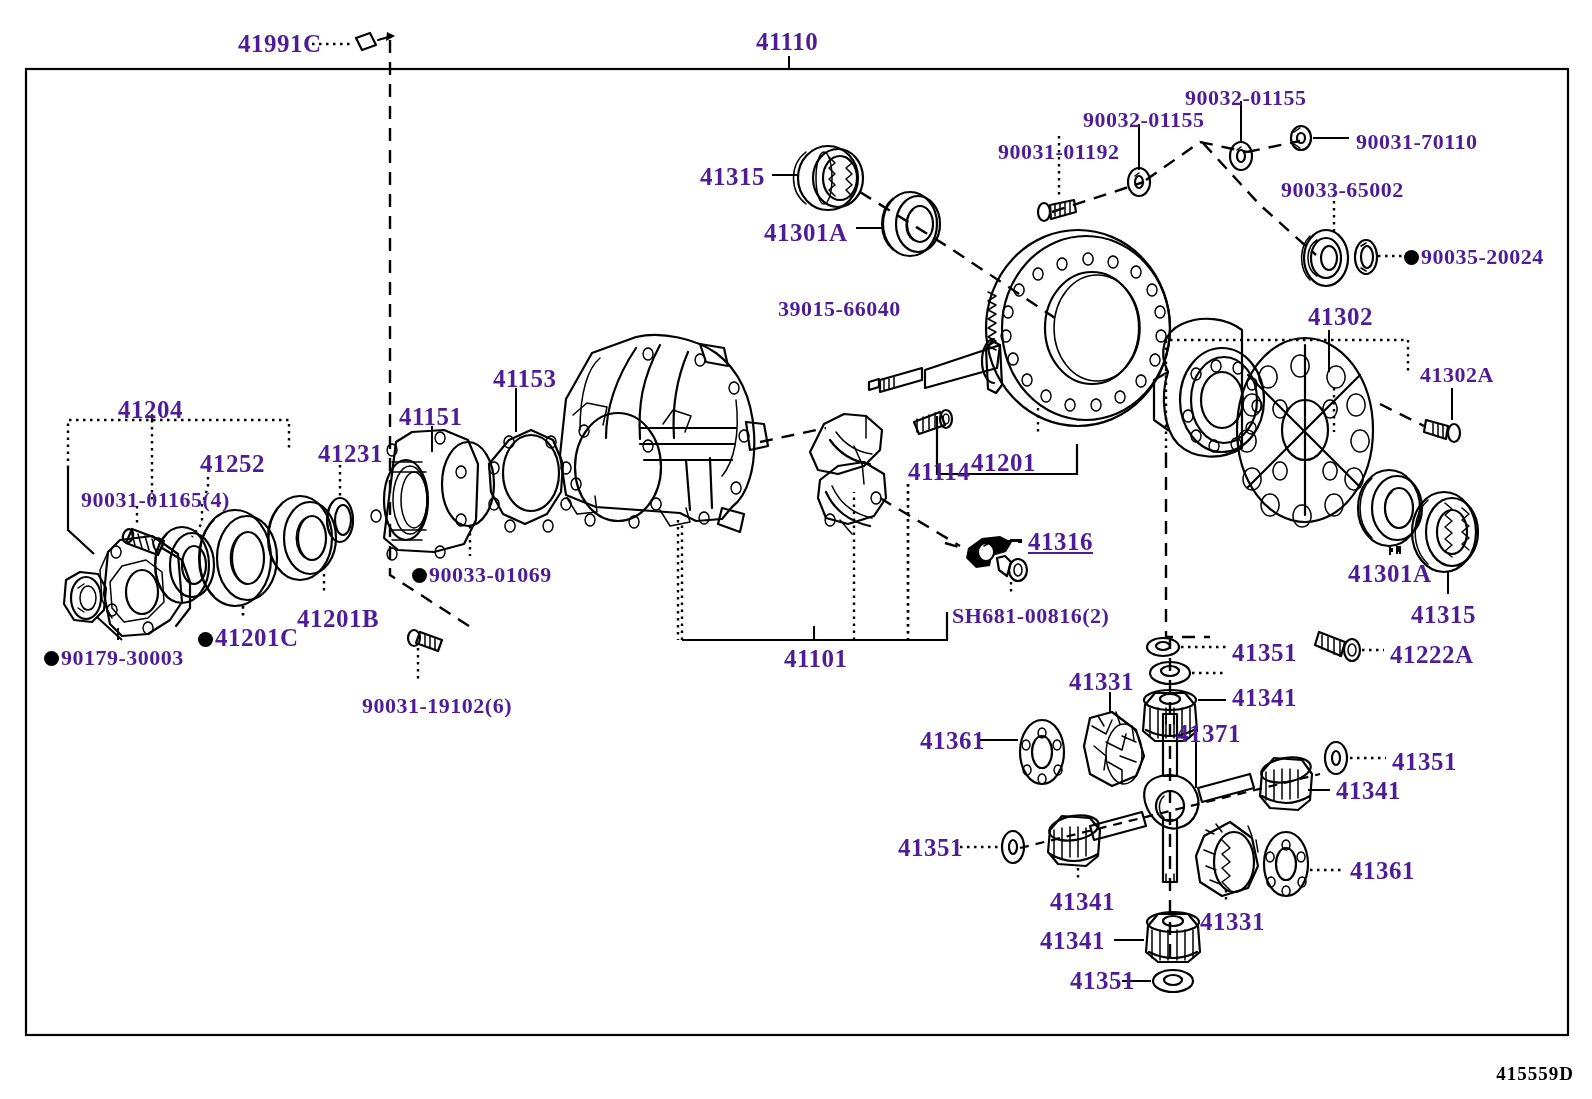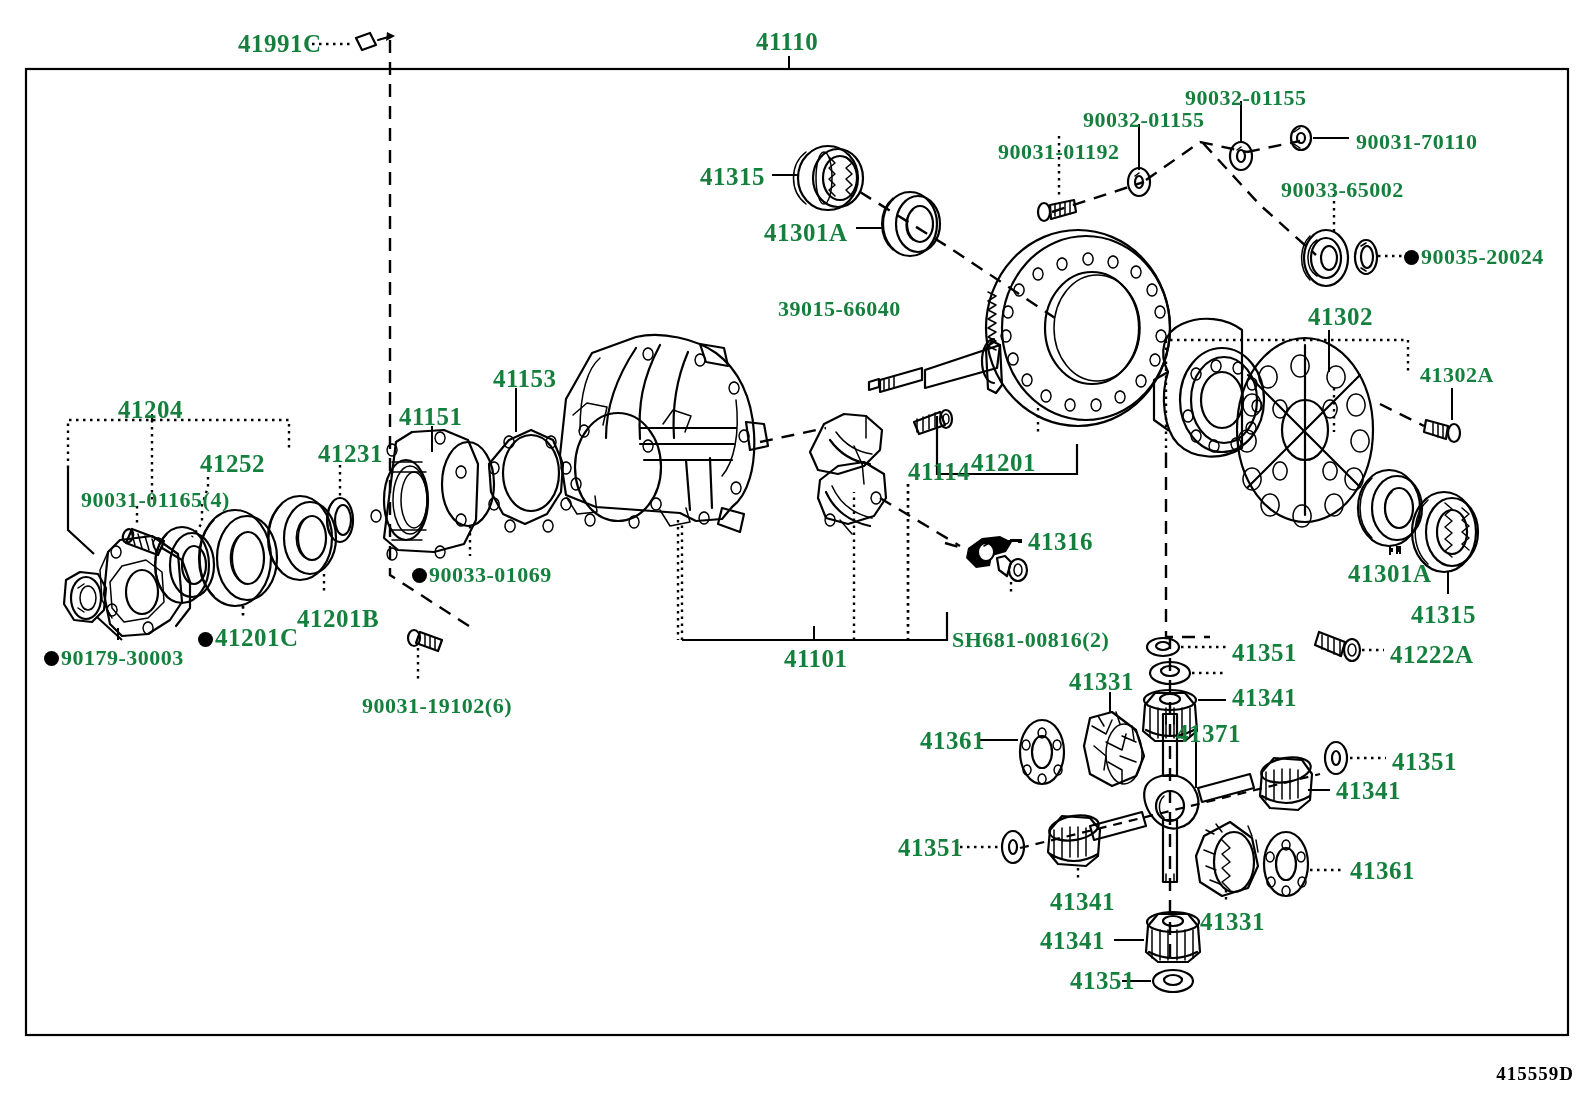--- a/index.html
+++ b/index.html
@@ -1,21 +1,21 @@
 <!DOCTYPE html>
 <html><head>
 <meta charset="utf-8">
 <style>
   html,body{margin:0;padding:0;background:#fff;}
   body{width:1592px;height:1099px;position:relative;overflow:hidden;
        font-family:"Liberation Serif", serif;}
   #stage{position:absolute;left:0;top:0;width:1592px;height:1099px;}
   svg.layer{position:absolute;left:0;top:0;width:1592px;height:1099px;overflow:visible;}
   .lbl{position:absolute;font-family:"Liberation Serif", serif;font-weight:bold;
-       color:#15803d;white-space:nowrap;letter-spacing:.5px;}
+       color:#4c1d95;white-space:nowrap;letter-spacing:.5px;}
   .lbl.s28{font-size:25px;}
   .lbl.s24{font-size:22px;}
   .dot{display:inline-block;width:15px;height:15px;border-radius:50%;
        background:#000;vertical-align:-1px;margin-right:2px;}
   .legend{position:absolute;right:12px;top:10px;text-align:left;}
   .legend .row{display:flex;align-items:center;gap:6px;height:26px;}
   .legend .row span.t{font-size:19px;font-weight:bold;font-family:"Liberation Serif",serif;}
   .legend .row span.jp{font-size:19px;font-weight:bold;font-family:"DejaVu Sans",sans-serif;}
   .legend .bullet{width:15px;height:15px;border-radius:50%;background:#000;flex:none;}
   .refcode{position:absolute;right:18px;bottom:14px;font-size:19px;font-weight:bold;
@@ -625,22 +625,22 @@
       <div class="lbl s28" style="left: 318px; top: 440px;"><span>41231</span></div>
       <div class="lbl s28" style="left: 118px; top: 396px;"><span>41204</span></div>
       <div class="lbl s28" style="left: 200px; top: 450px;"><span>41252</span></div>
       <div class="lbl s24" style="left: 81px; top: 487px;"><span>90031-01165(4)</span></div>
       <div class="lbl s28" style="left: 198px; top: 624px;"><span class="dot"></span><span>41201C</span></div>
       <div class="lbl s28" style="left: 297px; top: 605px;"><span>41201B</span></div>
       <div class="lbl s24" style="left: 44px; top: 645px;"><span class="dot"></span><span>90179-30003</span></div>
       <div class="lbl s24" style="left: 412px; top: 562px;"><span class="dot"></span><span>90033-01069</span></div>
       <div class="lbl s24" style="left: 362px; top: 693px;"><span>90031-19102(6)</span></div>
       <div class="lbl s28" style="left: 908px; top: 458px;"><span>41114</span></div>
-      <div class="lbl s28" style="left: 1028px; top: 528px;"><span>41316</span></div>
-      <div class="lbl s24" style="left: 952px; top: 603px; margin-top: 24px;"><span>SH681-00816(2)</span></div>
+      <div class="lbl s28" style="left: 1028px; top: 528px; text-decoration: underline;"><span>41316</span></div>
+      <div class="lbl s24" style="left: 952px; top: 603px;"><span>SH681-00816(2)</span></div>
       <div class="lbl s28" style="left: 784px; top: 645px;"><span>41101</span></div>
       <div class="lbl s28" style="left: 1348px; top: 560px;"><span>41301A</span></div>
       <div class="lbl s28" style="left: 1411px; top: 601px;"><span>41315</span></div>
       <div class="lbl s28" style="left: 1232px; top: 639px;"><span>41351</span></div>
       <div class="lbl s28" style="left: 1390px; top: 641px;"><span>41222A</span></div>
       <div class="lbl s28" style="left: 1069px; top: 668px;"><span>41331</span></div>
       <div class="lbl s28" style="left: 1232px; top: 684px;"><span>41341</span></div>
       <div class="lbl s28" style="left: 920px; top: 727px;"><span>41361</span></div>
       <div class="lbl s28" style="left: 1176px; top: 720px;"><span>41371</span></div>
       <div class="lbl s28" style="left: 1392px; top: 748px;"><span>41351</span></div>

